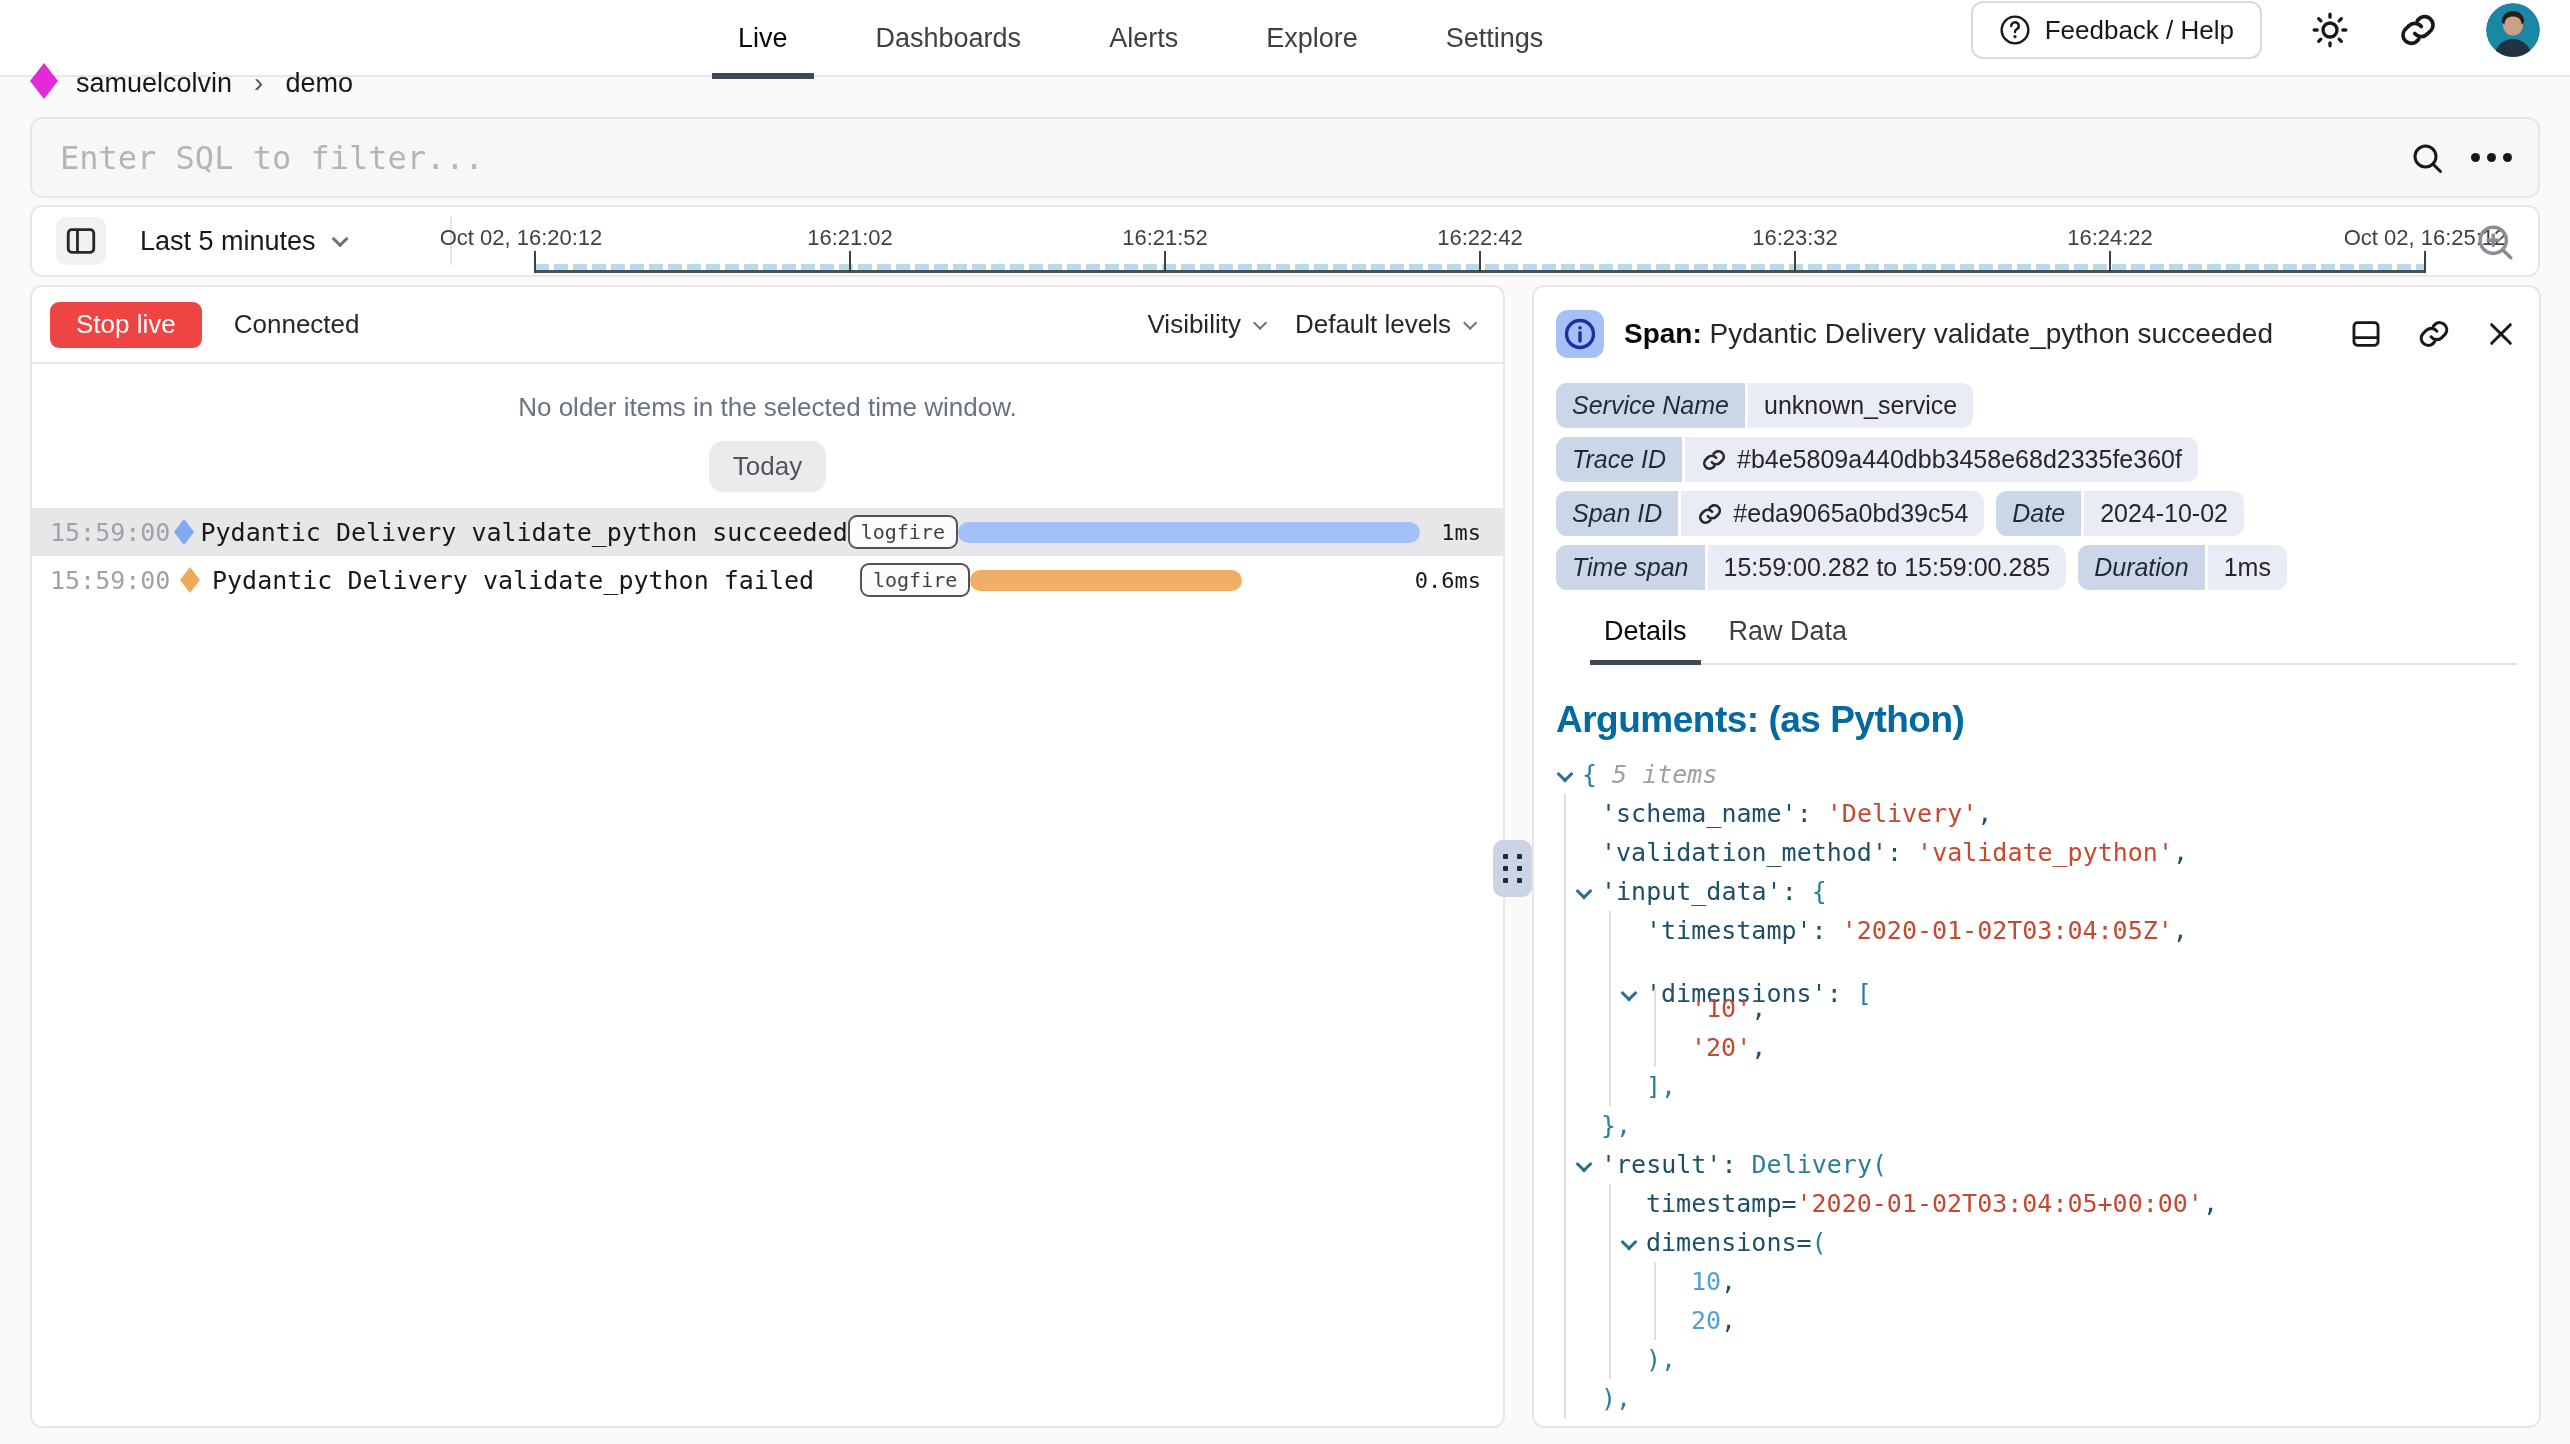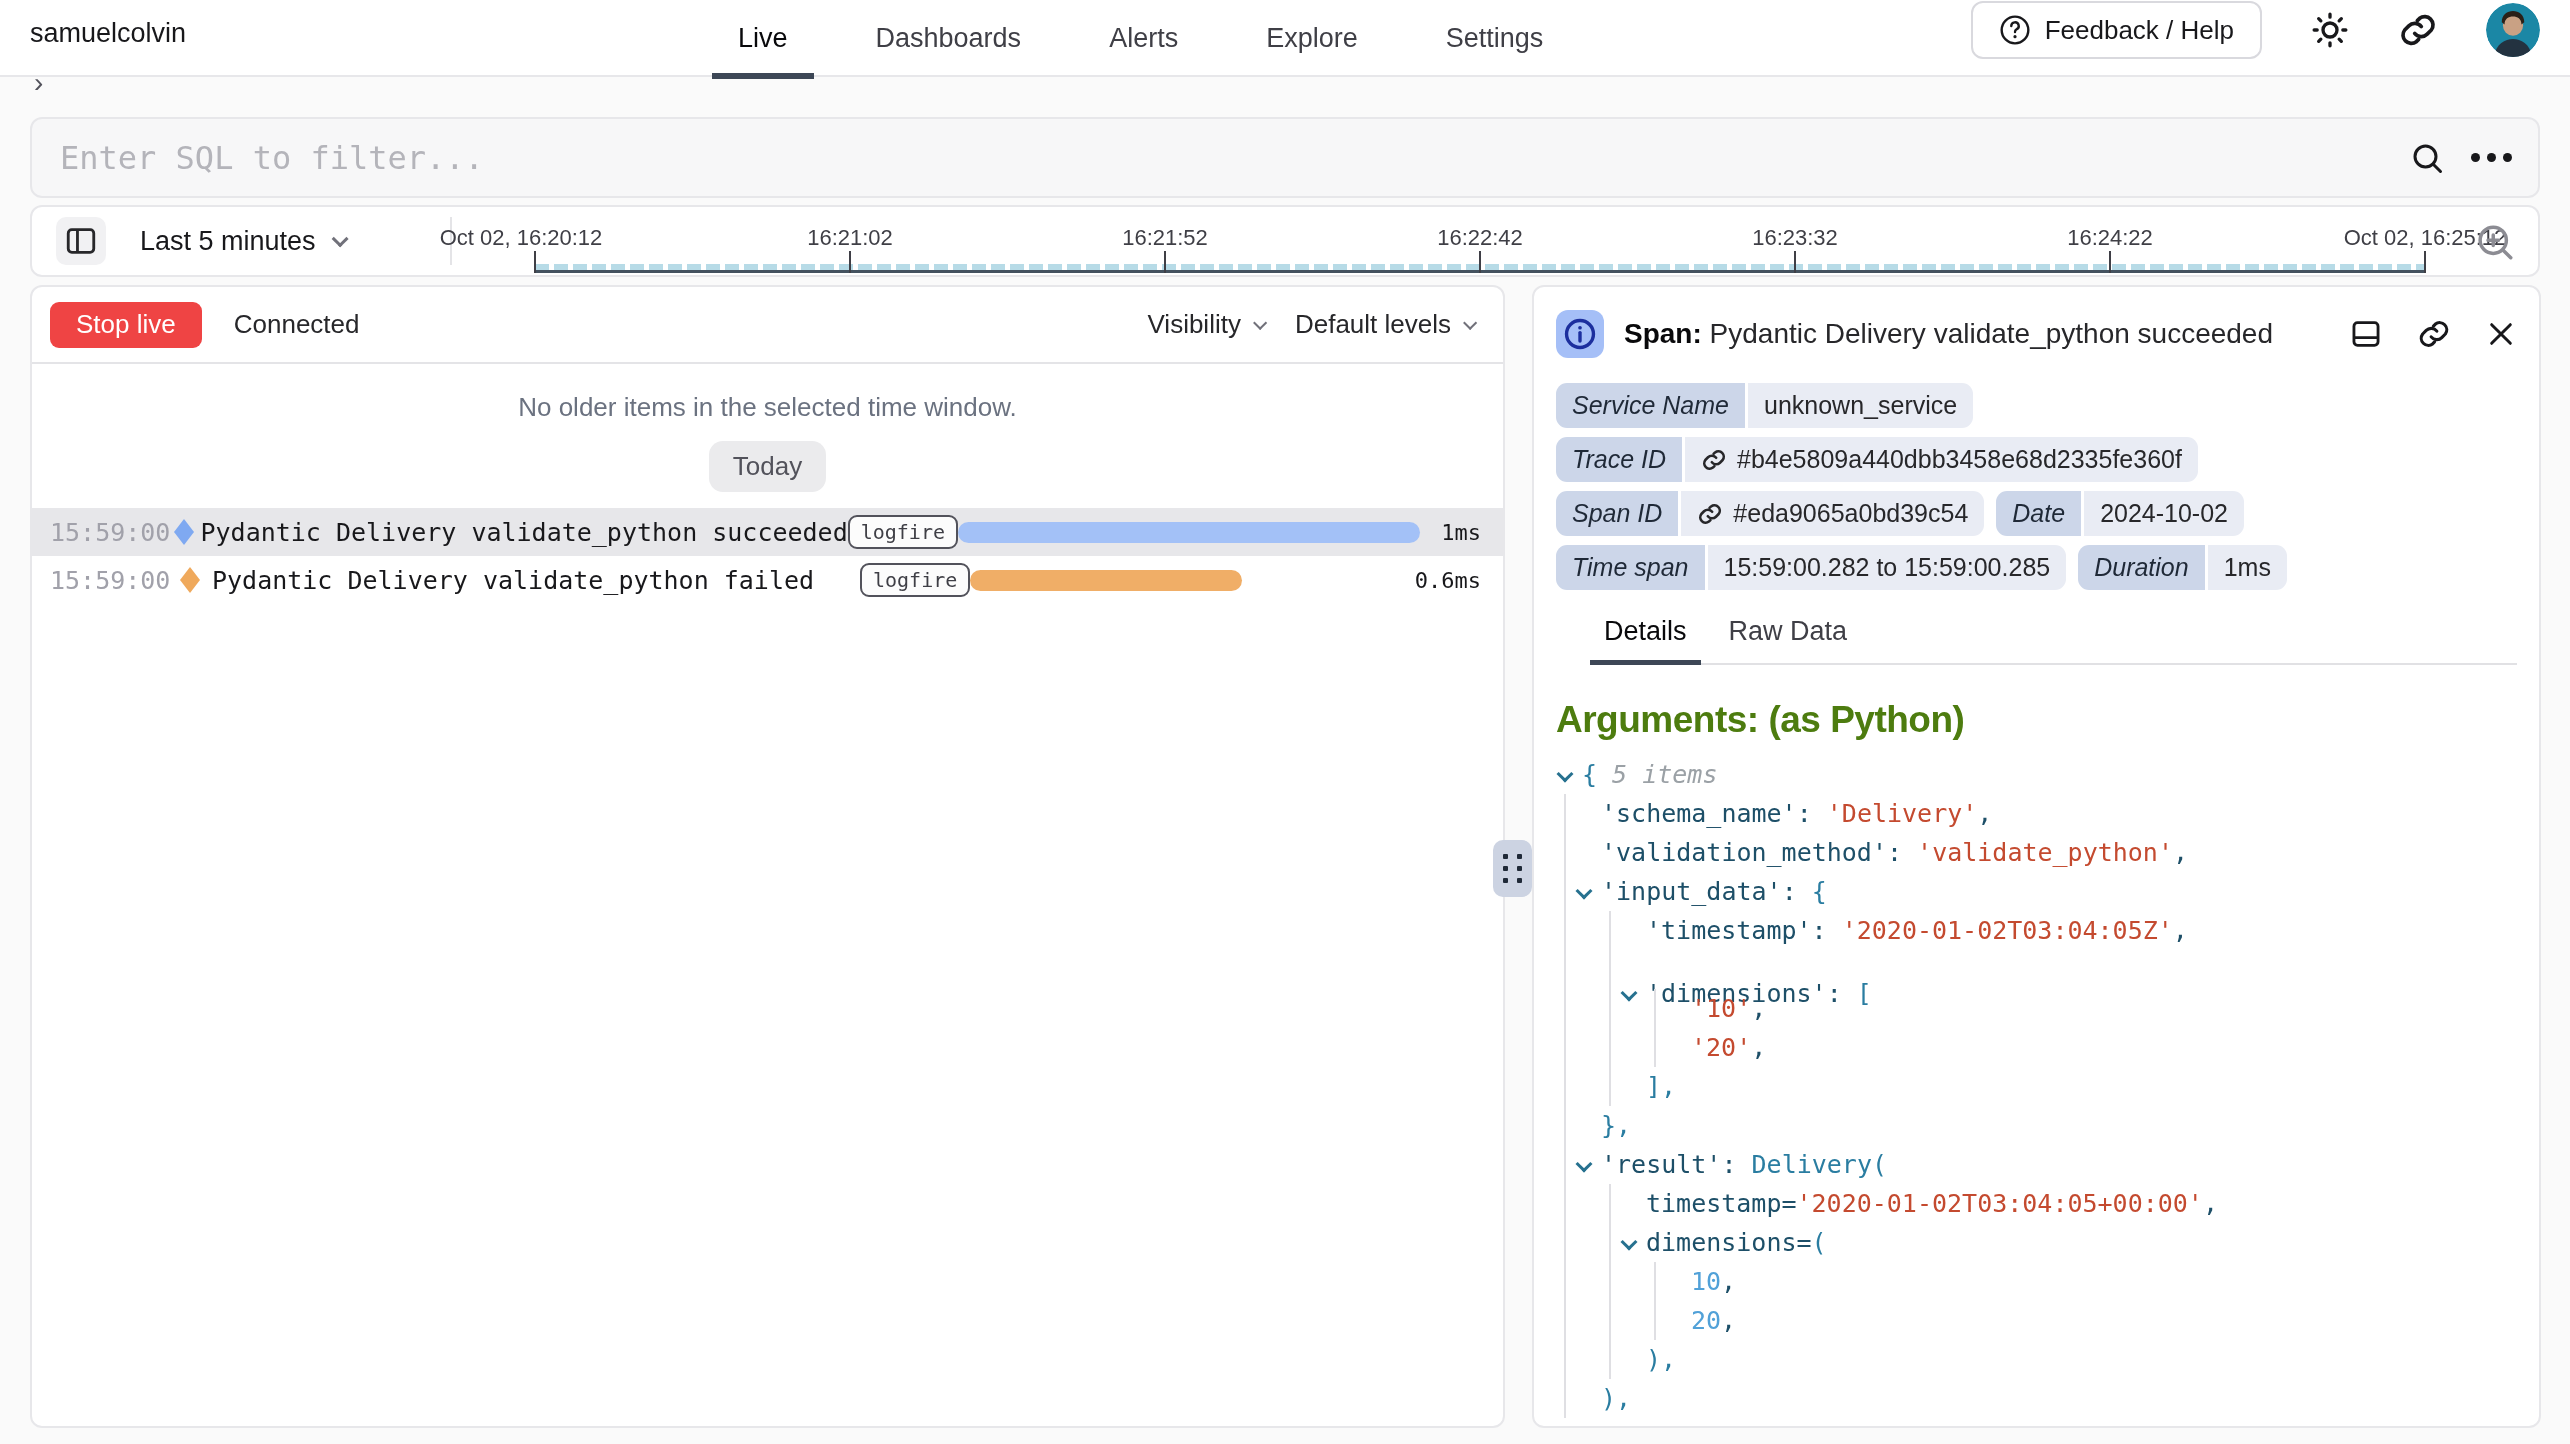--- a/index.html
+++ b/index.html
@@ -2,21 +2,21 @@
 <html><head>
 <meta charset="utf-8">
 <style>
   * { box-sizing: border-box; margin: 0; padding: 0; }
   html,body { width:2570px; height:1444px; overflow:hidden; }
   body { font-family:"Liberation Sans", sans-serif; background:#fafafa; color:#18181b; }
   .mono { font-family:"DejaVu Sans Mono", monospace; }
 
   
   .app-header{position:absolute;left:0;top:0;width:2570px;height:77px;background:#fff;border-bottom:2px solid #e7e7ea;}
-  .brand{position:absolute;left:30px;top:0;height:99px;display:flex;align-items:flex-start;gap:18px;flex-direction:column;}
+  .brand{position:absolute;left:30px;top:0;height:99px;display:flex;align-items:flex-end;gap:18px;}
   .logo-diamond{width:28px;height:36px;}
   .crumb{font-size:27px;color:#18181b;font-weight:500;cursor:pointer;}
   .crumb-sep{font-size:28px;color:#52525b;padding:0 4px;font-weight:400;}
   .main-nav{position:absolute;left:738px;top:0;height:77px;display:flex;gap:88px;}
   .nav-item{display:flex;align-items:center;height:77px;font-size:27px;color:#3f3f46;cursor:pointer;position:relative;}
   .nav-item.active{color:#09090b;font-weight:500;}
   .nav-item.active::after{content:'';position:absolute;left:-26px;right:-26px;bottom:-2px;height:6px;background:#3d4756;}
   .header-actions{position:absolute;right:30px;top:0;height:60px;display:flex;align-items:center;gap:48px;}
   .feedback-btn{display:flex;align-items:center;gap:14px;height:58px;padding:0 26px;border:2px solid #d9d9de;border-radius:12px;background:#fff;font-size:26px;color:#18181b;cursor:pointer;}
   .icon-btn{background:none;border:none;cursor:pointer;display:flex;align-items:center;}
@@ -84,21 +84,21 @@
   .sp-icons{display:flex;align-items:center;gap:34px;}
   .fields{margin-top:20px;display:flex;flex-direction:column;gap:9px;}
   .field-row{display:flex;gap:12px;}
   .badge{display:flex;border-radius:11px;overflow:hidden;font-size:25px;}
   .badge .bl{background:#ccd6e9;color:#1f2937;font-style:italic;padding:8px 16px;display:flex;align-items:center;}
   .badge .bv{background:#e9ecf4;color:#27272a;padding:8px 16px;margin-left:3px;display:flex;align-items:center;gap:10px;}
   .tabs{margin-top:26px;display:flex;gap:42px;border-bottom:2px solid #e1e1e4;margin-left:48px;}
   .tab{font-size:27px;color:#3f3f46;padding-bottom:16px;position:relative;cursor:pointer;}
   .tab.active{color:#09090b;font-weight:500;}
   .tab.active::after{content:'';position:absolute;left:-14px;right:-14px;bottom:-2px;height:5px;background:#3d4756;}
-  .args-heading{margin-top:34px;font-size:37px;font-weight:800;color:#4d7c0f;letter-spacing:-0.5px;}
+  .args-heading{margin-top:34px;font-size:37px;font-weight:800;color:#0369a1;letter-spacing:-0.5px;}
   .code-tree{margin-top:14px;font-family:"DejaVu Sans Mono",monospace;font-size:25px;}
   .code-line{position:relative;height:39px;line-height:39px;white-space:nowrap;}
   .guide{position:absolute;top:0;bottom:0;width:2px;background:#dfdfe3;}
   .code-content{display:inline-block;}
   .caret{display:inline-block;width:26px;margin-left:-26px;position:relative;cursor:pointer;vertical-align:top;}
   .caret::before{content:'';position:absolute;left:3px;top:13px;width:9px;height:9px;border-right:3px solid #26718f;border-bottom:3px solid #26718f;transform:rotate(45deg);}
   .tok-k{color:#1d4f68;}
   .tok-s{color:#c44a2f;}
   .tok-br{color:#2a7da1;}
   .tok-fn{color:#2a7da1;}

